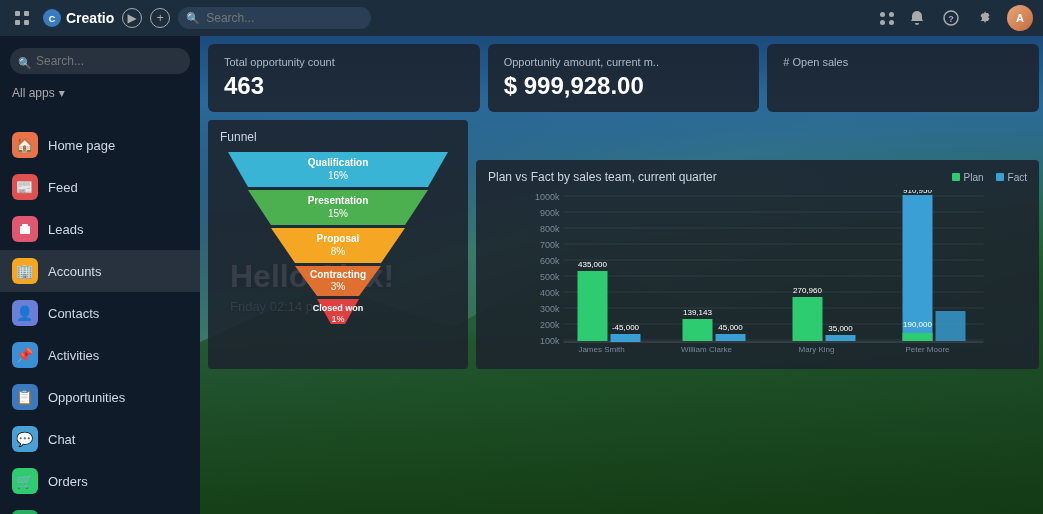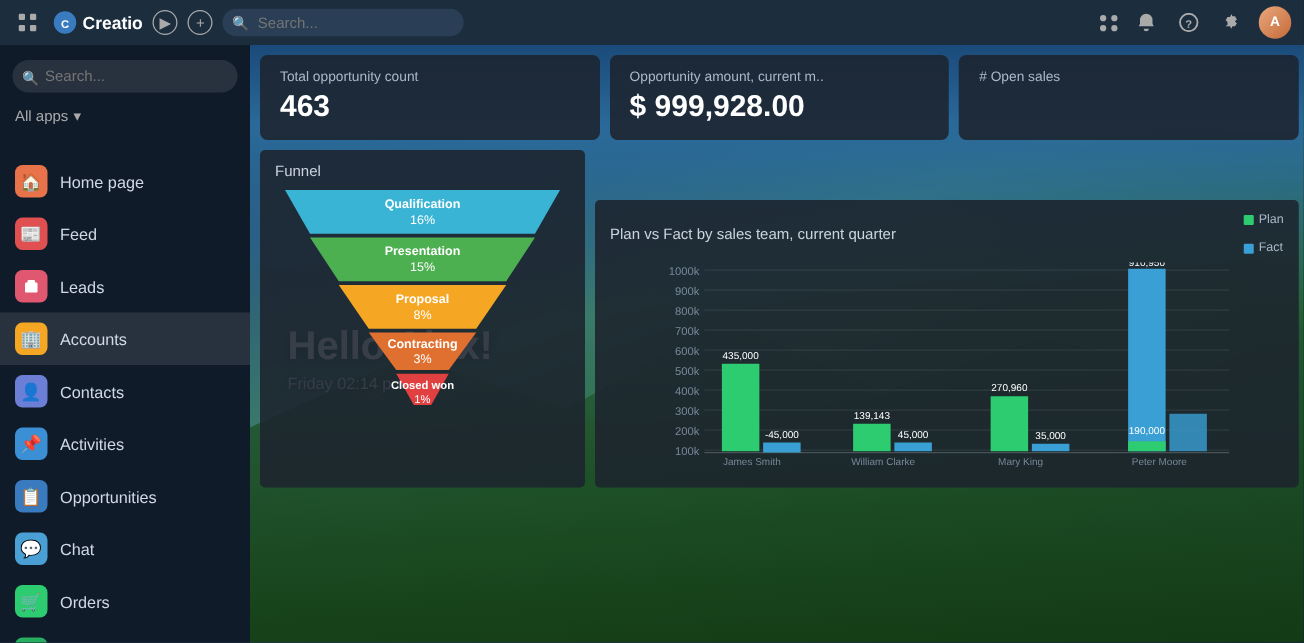--- a/index.html
+++ b/index.html
@@ -323,21 +323,20 @@
       font-size: 12px;
       color: #ccd4dd;
       margin-bottom: 8px;
       font-weight: 500;
     }
     .bar-chart-legend {
       display: flex;
       gap: 12px;
       justify-content: flex-end;
       margin-bottom: 6px;
-      flex-direction: column;
     }
     .legend-item {
       display: flex;
       align-items: center;
       gap: 4px;
       font-size: 10px;
       color: #aab8c8;
     }
     .legend-dot {
       width: 8px;

